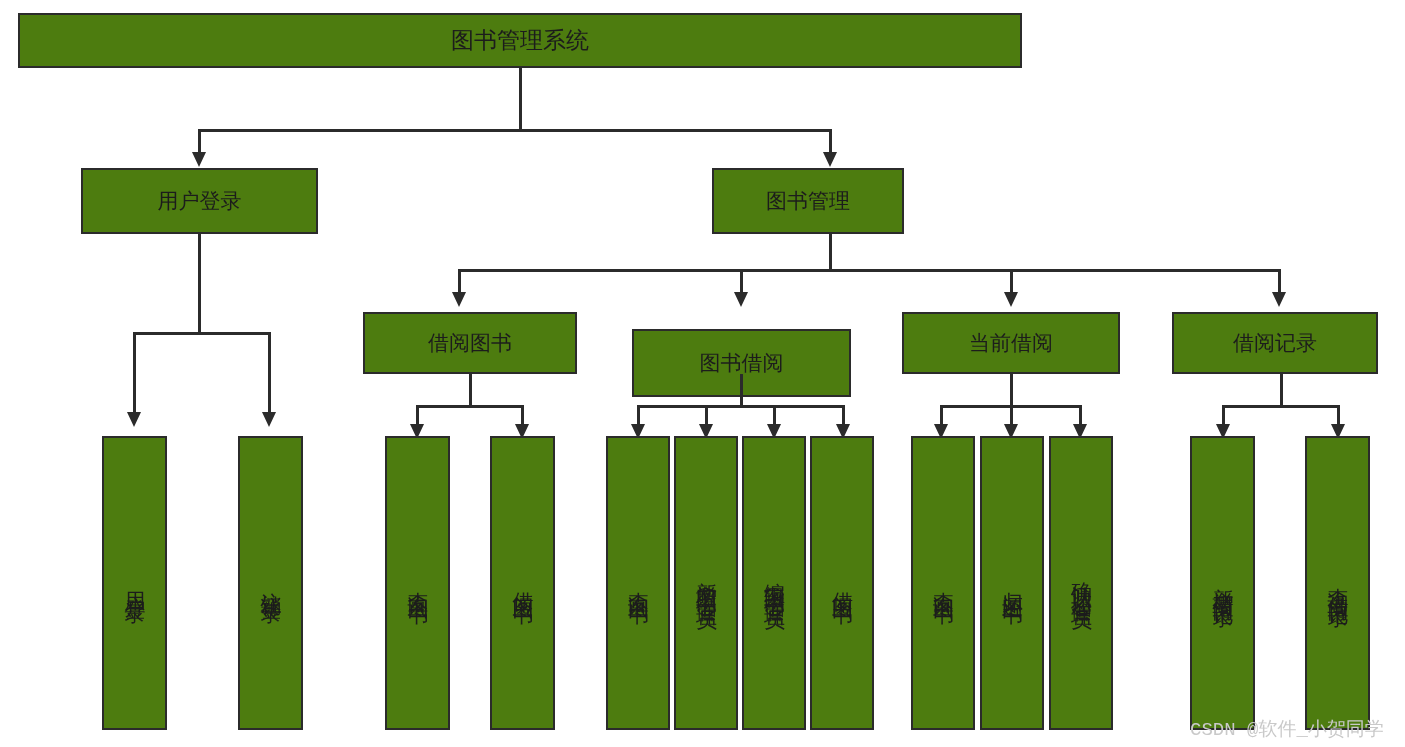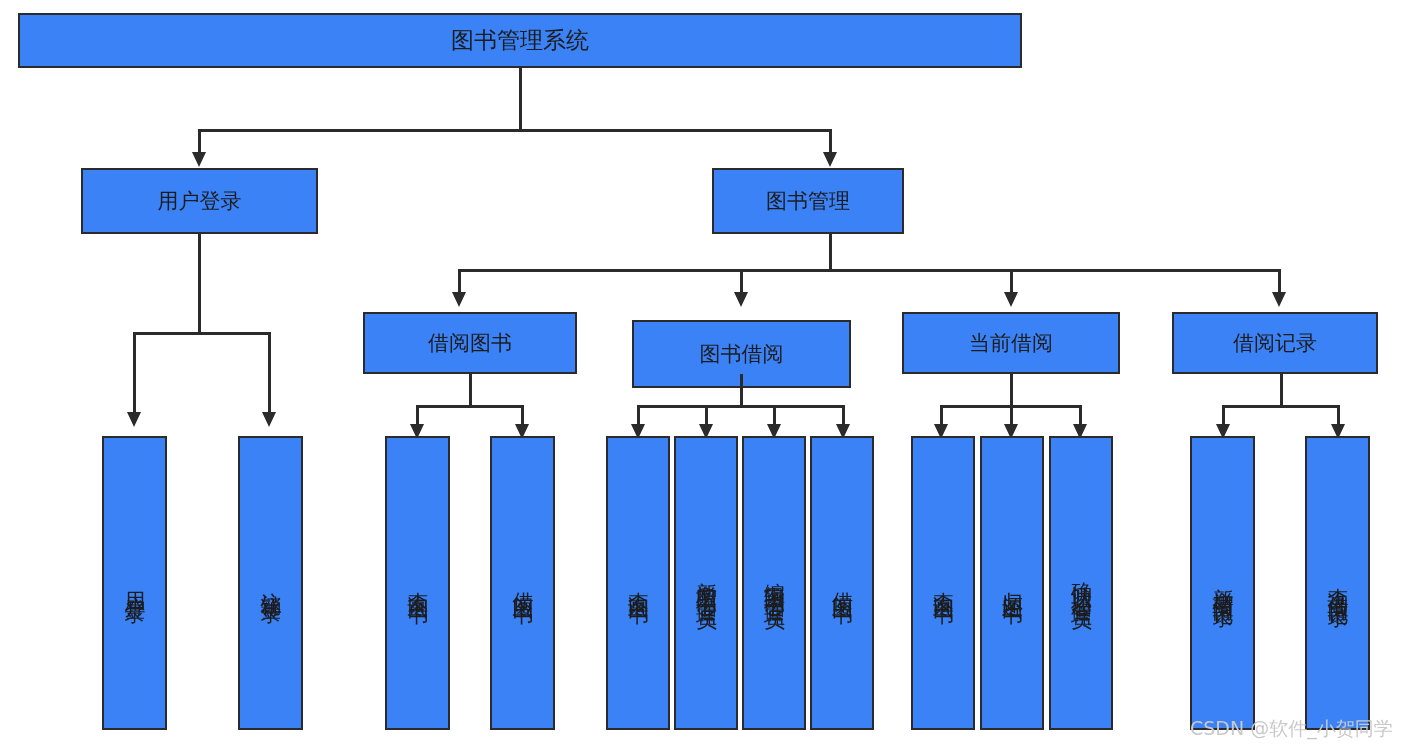--- a/index.html
+++ b/index.html
@@ -13,21 +13,21 @@
     width:1405px;
     height:747px;
     background:#ffffff;
     overflow:hidden;
   }
   
   .node{
     position:absolute;
     box-sizing:border-box;
     border:2.5px solid #2b2b2b;
-    background:#3b82f6;
+    background:#4d7c0f;
     display:flex;
     align-items:center;
     justify-content:center;
     color:#1c1c1c;
     line-height:1.18;
     text-align:center;
   }
   .node.root{font-size:23px;}
   .node.lvl2{font-size:21px;}
   .node.lvl3{font-size:21px;}
@@ -94,21 +94,21 @@
   <div class="conn v" style="left:458px;top:269px;width:2.5px;height:25px;"></div>
   <div class="arrow" style="left:452px;top:292px;"></div>
   <div class="conn v" style="left:740px;top:269px;width:2.5px;height:25px;"></div>
   <div class="arrow" style="left:734px;top:292px;"></div>
   <div class="conn v" style="left:1010px;top:269px;width:2.5px;height:25px;"></div>
   <div class="arrow" style="left:1004px;top:292px;"></div>
   <div class="conn v" style="left:1278px;top:269px;width:2.5px;height:25px;"></div>
   <div class="arrow" style="left:1272px;top:292px;"></div>
 
   <div class="node lvl3" style="left:363px;top:312px;width:214px;height:62px;">借阅图书</div>
-  <div class="node lvl3" style="left:632px;top:320px;width:219px;height:68px;">图书借阅</div>
+  <div class="node lvl3" style="left:632px;top:329px;width:219px;height:68px;">图书借阅</div>
   <div class="node lvl3" style="left:902px;top:312px;width:218px;height:62px;">当前借阅</div>
   <div class="node lvl3" style="left:1172px;top:312px;width:206px;height:62px;">借阅记录</div>
 
   <div class="conn v" style="left:469px;top:374px;width:2.5px;height:33px;"></div>
   <div class="conn h" style="left:416px;top:405px;width:107px;height:2.5px;"></div>
   <div class="conn v" style="left:416px;top:405px;width:2.5px;height:22px;"></div>
   <div class="arrow" style="left:410px;top:424px;"></div>
   <div class="conn v" style="left:521px;top:405px;width:2.5px;height:22px;"></div>
   <div class="arrow" style="left:515px;top:424px;"></div>
 
@@ -176,15 +176,15 @@
     <span class="vtext">确认归还（管理员）</span>
   </div>
 
   <div class="node leaf" style="left:1190px;top:436px;width:65px;height:294px;">
     <span class="vtext">新增借阅记录</span>
   </div>
   <div class="node leaf" style="left:1305px;top:436px;width:65px;height:294px;">
     <span class="vtext">查询借阅记录</span>
   </div>
 
-  <div id="watermark" style="left:1190px;top:716px;">CSDN @软件_小贺同学</div>
+  <div id="watermark" style="left:1190px;top:716px;font-family:Liberation Mono, monospace;">CSDN @软件_小贺同学</div>
 
 </div>
 
 </body></html>

